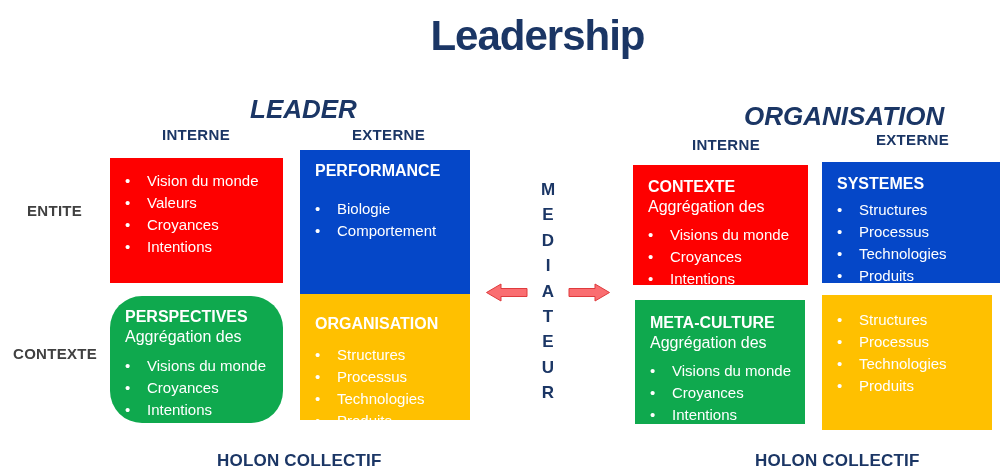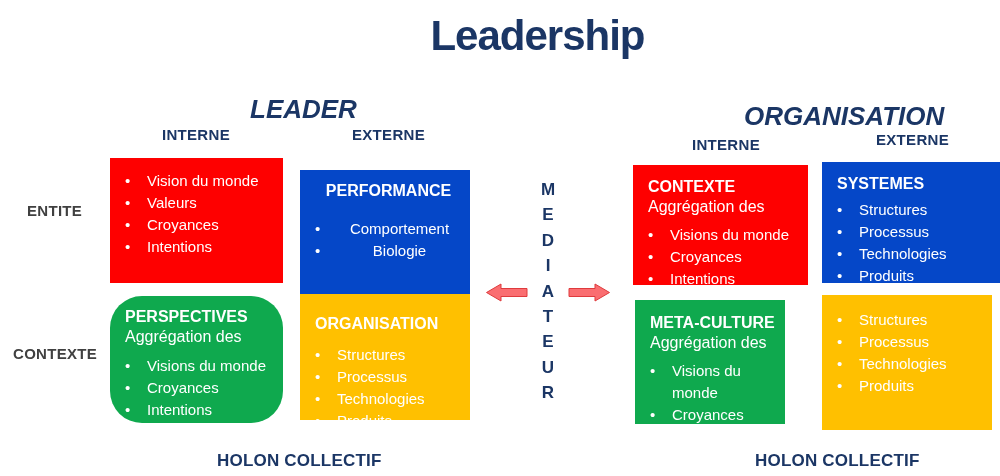--- a/index.html
+++ b/index.html
@@ -36,21 +36,21 @@
   ul.bullets { list-style:none; margin:0; padding:0; }
   ul.bullets li {
     position:relative; padding-left:22px; font-size:15px; line-height:22px;
   }
   ul.bullets li::before { content:"\2022"; position:absolute; left:0; }
 
   .box-soi           { left:110px; top:158px; width:173px; height:125px; }
   .box-soi .box-inner{ padding-top:12px; }
   .box-soi .box-title{ margin-bottom:10px; }
 
-  .box-performance            { left:300px; top:170px; width:170px; height:152px;text-align:center; }
+  .box-performance            { left:300px; top:150px; width:170px; height:152px; }
   .box-performance .box-inner { padding-top:12px; }
   .box-performance .box-title { margin-bottom:18px; }
   .box-performance li         { line-height:23px; }
 
   .box-perspectives            { left:110px; top:296px; width:173px; height:127px;border-radius:32px; }
   .box-perspectives .box-inner { padding-top:12px; }
   .box-perspectives .box-subtitle { margin-bottom:8px; }
 
   .box-organisation            { left:300px; top:294px; width:170px; height:126px; }
   .box-organisation .box-inner { padding-top:21px; }
@@ -58,21 +58,21 @@
   .box-organisation li         { line-height:20px; }
 
   .box-culture            { left:633px; top:165px; width:175px; height:120px; }
   .box-culture .box-inner { padding-top:13px; }
   .box-culture .box-subtitle { margin-bottom:7px; }
 
   .box-systemes            { left:822px; top:162px; width:186px; height:121px; }
   .box-systemes .box-inner { padding-top:13px; }
   .box-systemes .box-title { margin-bottom:6px; }
 
-  .box-meta-culture            { left:635px; top:300px; width:150px; height:124px; }
+  .box-meta-culture            { left:635px; top:300px; width:170px; height:124px; }
   .box-meta-culture .box-inner { padding-top:14px; }
   .box-meta-culture .box-subtitle { margin-bottom:7px; }
 
   .box-meta-systemes            { left:822px; top:295px; width:170px; height:135px; }
   .box-meta-systemes .box-inner { padding-top:14px; }
   .box-meta-systemes .box-title { margin-bottom:6px; }
 
   .mediator {
     position:absolute; left:535px; top:177px; width:26px; text-align:center;
     font-weight:bold; font-size:17px; line-height:25.4px; color:#1B3665;
@@ -115,22 +115,22 @@
         <li>Croyances</li>
         <li>Intentions</li>
       </ul>
     </div>
   </div>
 
   <div class="box box-performance" style="background-color: rgb(5, 71, 200);">
     <div class="box-inner">
       <div class="box-title">PERFORMANCE</div>
       <ul class="bullets">
+        <li>Biologie</li>
         <li>Comportement</li>
-        <li>Biologie</li>
       </ul>
     </div>
   </div>
 
   <div class="box box-perspectives" style="background-color: rgb(15, 169, 78);">
     <div class="box-inner">
       <div class="box-title">PERSPECTIVES</div>
       <div class="box-subtitle">Aggrégation des</div>
       <ul class="bullets">
         <li>Visions du monde</li>

